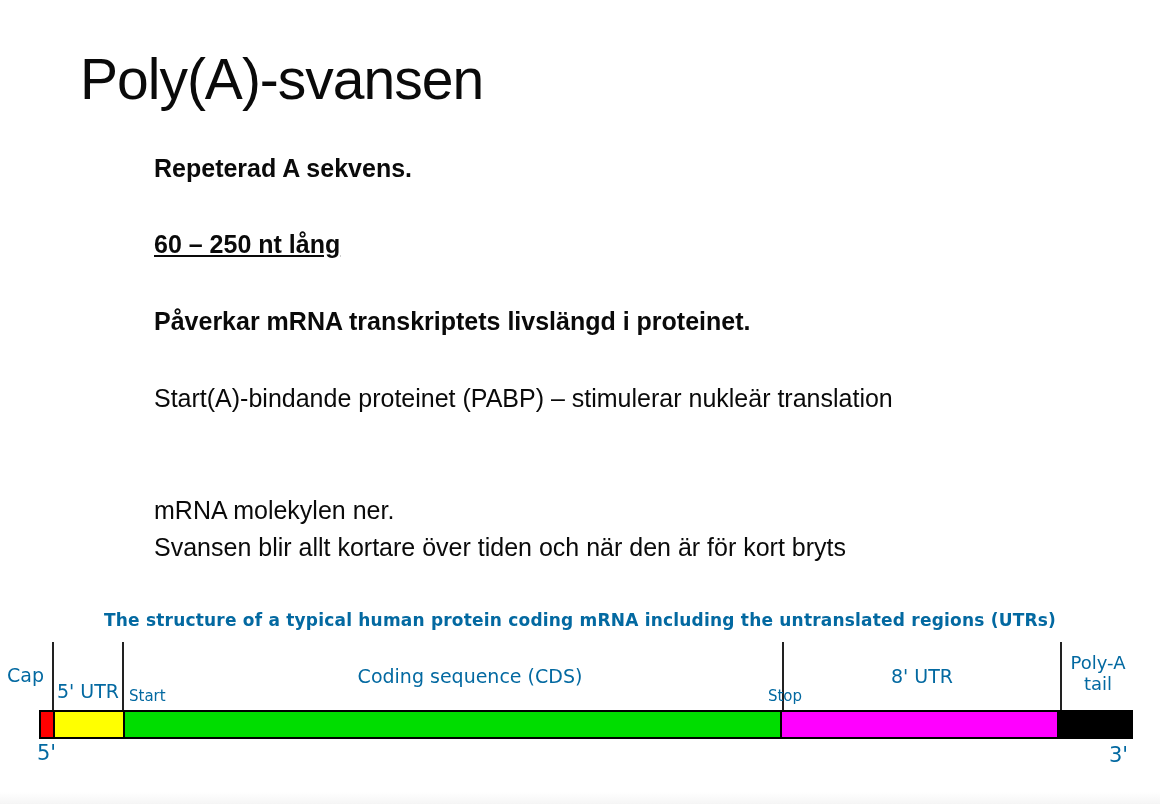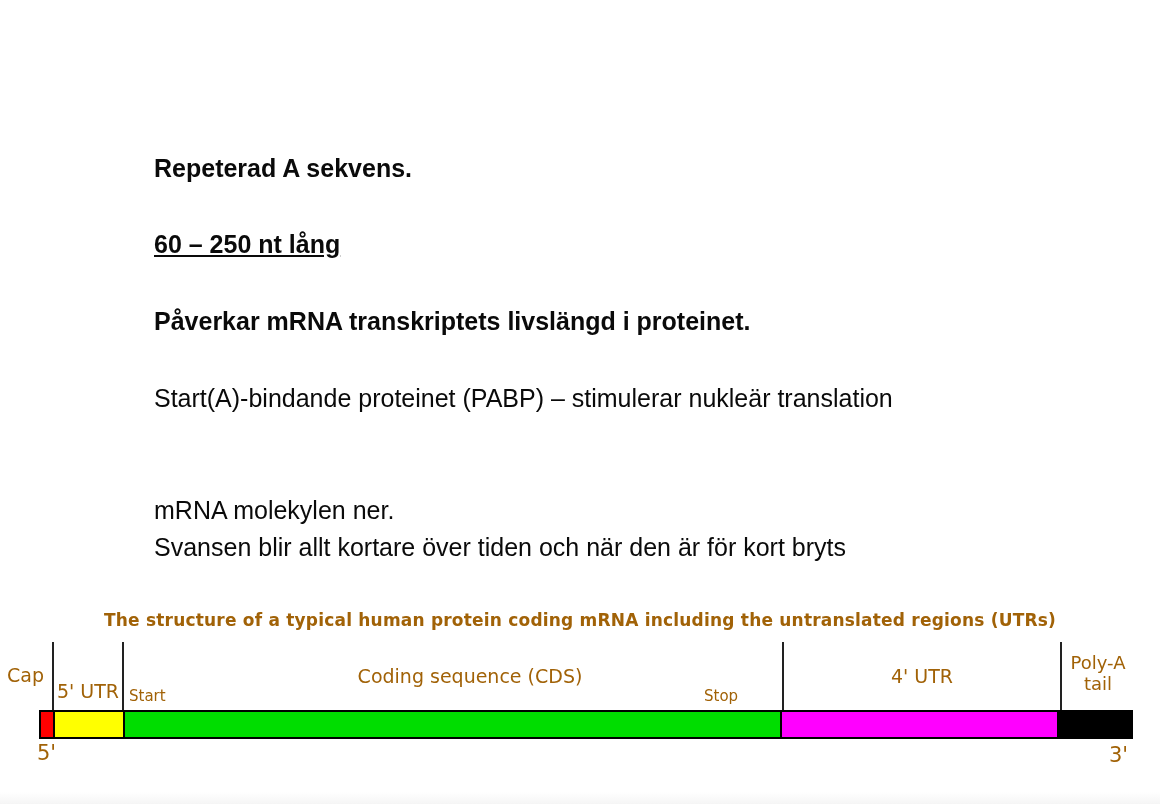--- a/index.html
+++ b/index.html
@@ -35,21 +35,21 @@
   }
   .para { position: absolute; left: 0; white-space: nowrap; }
   .para.b { font-weight: 700; }
   .p1 { top: 0px; }
   .p2 { top: 76px; text-decoration: underline; }
   .p3 { top: 153px; }
   .p4 { top: 230px; }
   .p5 { top: 342px; }
 
   
-  .diagram { position: absolute; left: 0; top: 0; width: 1160px; height: 804px; font-family: "DejaVu Sans", sans-serif; color: #a16207; }
+  .diagram { position: absolute; left: 0; top: 0; width: 1160px; height: 804px; font-family: "DejaVu Sans", sans-serif; color: #0369a1; }
   .diagram-title {
     position: absolute;
     left: 0; top: 610px;
     width: 1160px;
     text-align: center;
     font-size: 17px;
     font-weight: 700;
     letter-spacing: 0.2px;
   }
   .guide {
@@ -78,37 +78,38 @@
   .seg:last-child { border-right: none; }
 
   .dlabel { position: absolute; font-size: 19px; white-space: nowrap; }
   .lbl-cap   { left: 7px;    top: 664px; }
   .lbl-5utr  { left: 53px;   top: 664px; width: 70px;  text-align: center; margin-top: 16px; }
   .lbl-cds   { left: 140px;  top: 665px; width: 660px; text-align: center; }
   .lbl-3utr  { left: 783px;  top: 665px; width: 278px; text-align: center; }
   .lbl-polya { left: 1063px; top: 652px; width: 70px;  text-align: center; font-size: 18px; line-height: 21px; }
   .lbl-small { position: absolute; font-size: 15px; white-space: nowrap; }
   .lbl-start { left: 129px; top: 687px; text-align: right; }
-  .lbl-stop  { left: 704px; top: 687px; width: 50px; text-align: left; }
+  .lbl-stop  { left: 760px; top: 687px; width: 50px; text-align: center; }
   .lbl-end   { position: absolute; font-size: 21px; }
   .lbl-5p    { left: 37px;   top: 741px; }
   .lbl-3p    { left: 1109px; top: 743px; }
 
   .bottom-strip {
     position: absolute;
     left: 0; bottom: 0;
     width: 100%; height: 12px;
     background: linear-gradient(to bottom, #ffffff, #f5f5f5);
   }
 </style>
 </head>
 <body>
 
 <div class="slide">
 
+  <div class="slide-title">Poly(A)-svansen</div>
 
   <div class="body-text">
     <div class="para b p1">Repeterad A sekvens.</div>
     <div class="para b p2">60 – 250 nt lång</div>
     <div class="para b p3">Påverkar mRNA transkriptets livslängd i proteinet.</div>
     <div class="para p4">
       <div>Start(A)-bindande proteinet (PABP) – stimulerar nukleär translation</div>
     </div>
     <div class="para p5">
       <div>mRNA molekylen ner.</div>
@@ -122,21 +123,21 @@
     <div class="guide g1"></div>
     <div class="guide g2"></div>
     <div class="guide g3"></div>
     <div class="guide g4"></div>
 
     <div class="dlabel lbl-cap">Cap</div>
     <div class="dlabel lbl-5utr">5' UTR</div>
     <div class="lbl-small lbl-start">Start</div>
     <div class="dlabel lbl-cds">Coding sequence (CDS)</div>
     <div class="lbl-small lbl-stop">Stop</div>
-    <div class="dlabel lbl-3utr">4' UTR</div>
+    <div class="dlabel lbl-3utr">8' UTR</div>
     <div class="dlabel lbl-polya">
       <div>Poly-A</div>
       <div>tail</div>
     </div>
 
     <div class="mrna-bar">
       <div class="seg" style="background: rgb(255, 0, 0); width: 1.27971%;"></div>
       <div class="seg" style="background: rgb(255, 255, 0); width: 6.39854%;"></div>
       <div class="seg" style="background: rgb(0, 221, 0); width: 60.3291%;"></div>
       <div class="seg" style="background: rgb(255, 0, 255); width: 25.4113%;"></div>

